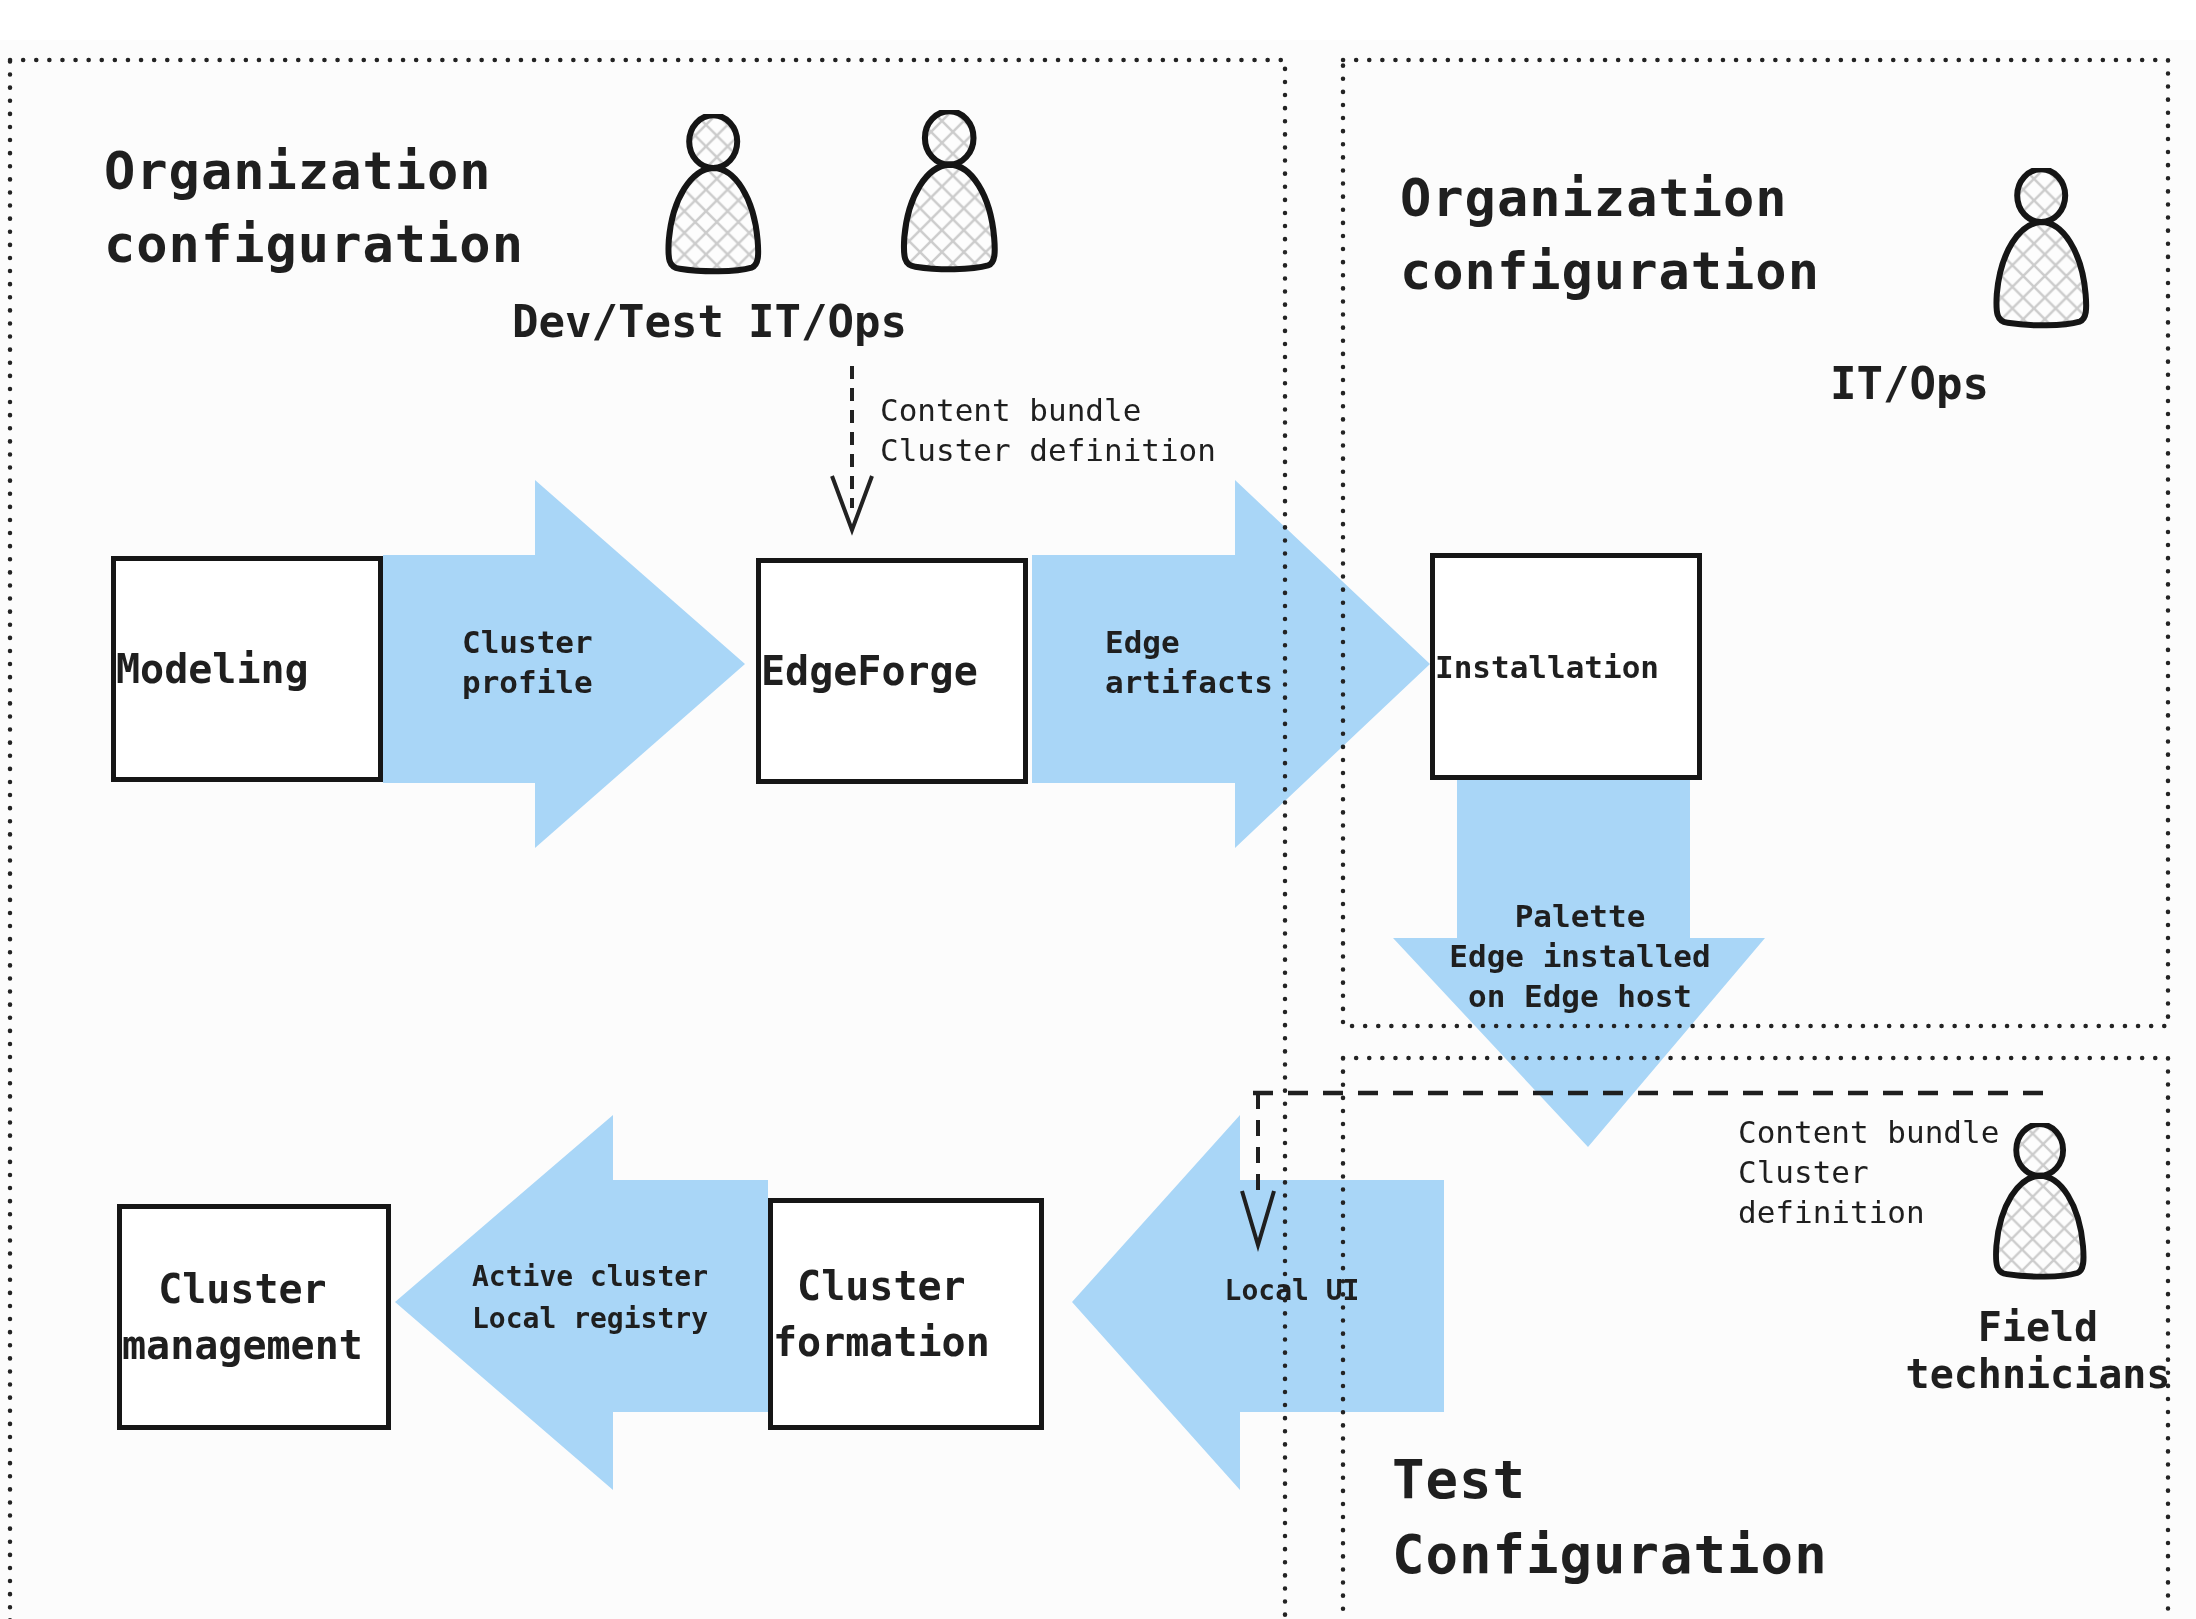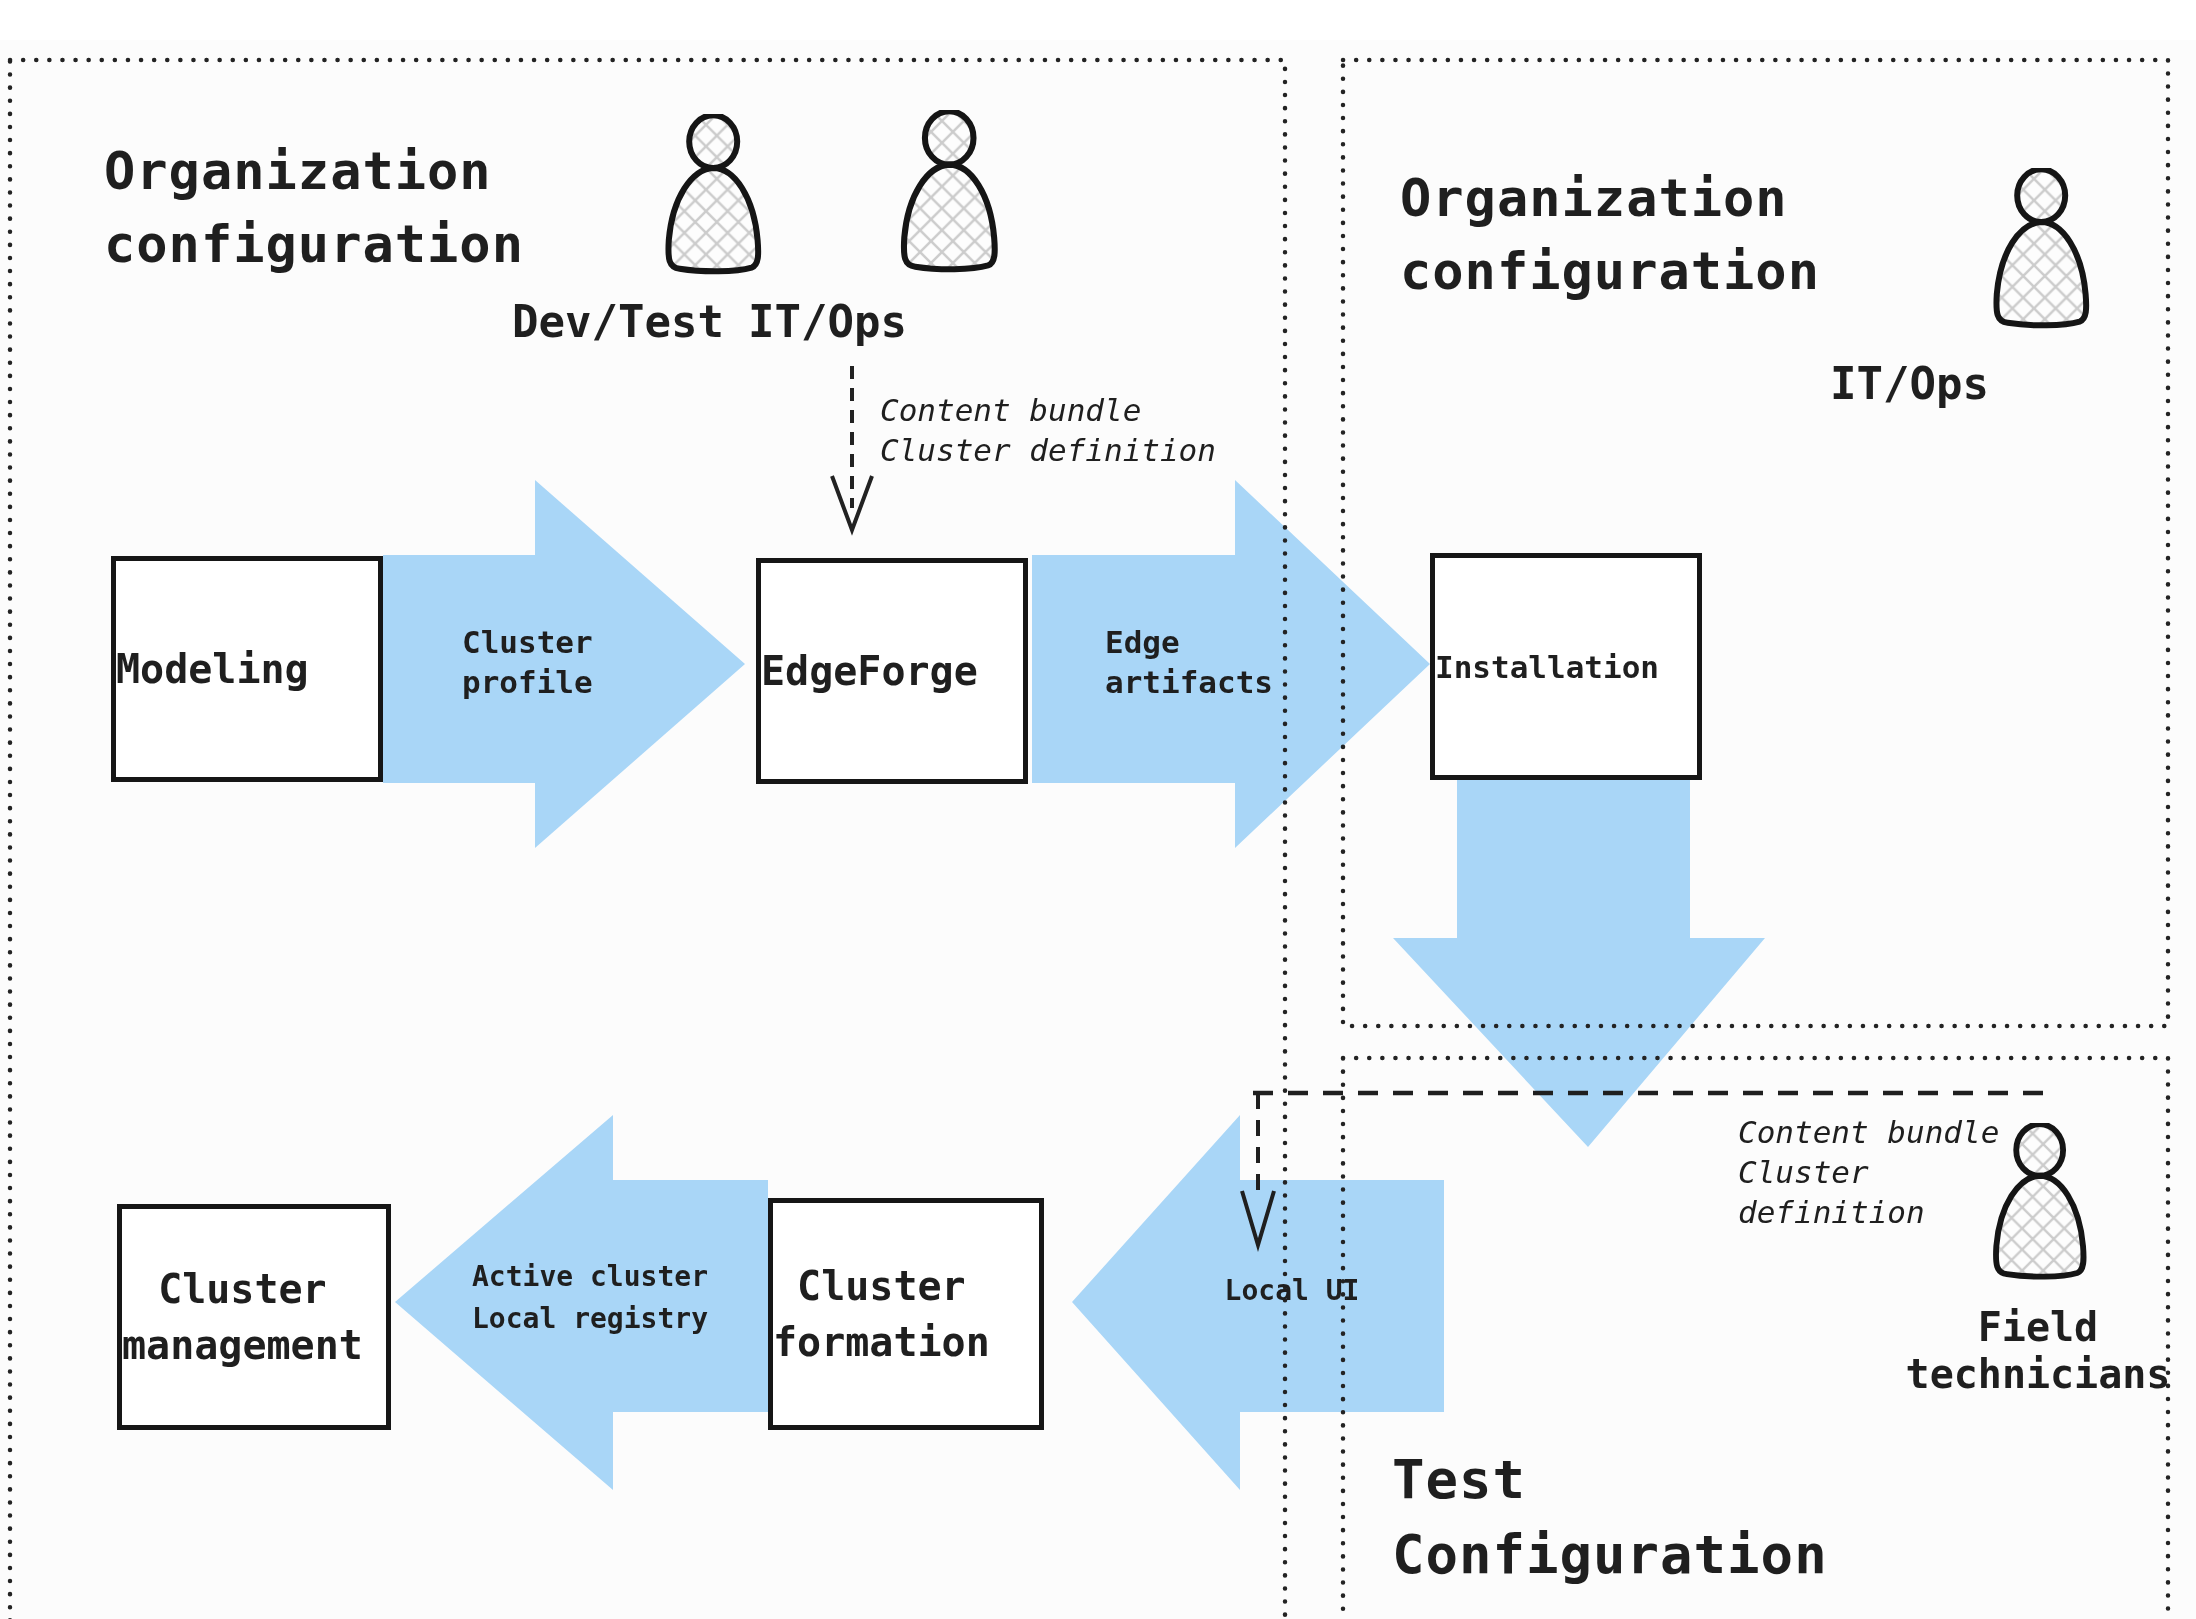--- a/index.html
+++ b/index.html
@@ -25,21 +25,21 @@
   .node-sm{font-size:31px;}
   .node-sm .t{line-height:42px;}
   
   .persona-label{font-size:44px;font-weight:bold;z-index:6;}
   .persona-label-sm{font-size:40px;line-height:47px;font-weight:bold;text-align:center;z-index:6;}
   
   .flow-label{font-size:31px;line-height:40px;font-weight:bold;z-index:6;}
   .flow-label-c{text-align:center;}
   .flow-label-md{font-size:28px;line-height:42px;}
   
-  .note{font-size:31px;line-height:40px;font-weight:500;z-index:6;font-style:italic;}
+  .note{font-size:31px;line-height:40px;font-weight:500;z-index:6;}
   
   .blue-arrow{z-index:1;}
   .blue-arrow polygon{fill:var(--arrow-blue);}
   .dash-layer{z-index:4;pointer-events:none;}
   .dash-layer line,.dash-layer polyline{stroke:var(--ink);fill:none;}
   .regions-layer{z-index:3;pointer-events:none;}
   .regions-layer rect{fill:none;stroke:var(--dot-border);stroke-width:4.5;stroke-linecap:round;stroke-dasharray:0.1 13;}
   .person{z-index:6;}
   .top-dash{z-index:6;}
 </style>
@@ -143,20 +143,23 @@
   <div class="abs node node-lg" style="left:117px;top:1164px;width:274px;height:226px">
     <span class="t">Cluster
 management</span>
   </div>
 
   
   <div class="abs flow-label t" style="left:462px;top:582px">Cluster
 profile</div>
   <div class="abs flow-label t" style="left:1105px;top:582px">Edge
 artifacts</div>
+  <div class="abs flow-label flow-label-c t" style="left:1380px;top:856px;width:400px">Palette
+Edge installed
+on Edge host</div>
   <div class="abs flow-label flow-label-md flow-label-c t" style="left:390px;top:1216px;width:400px">Active cluster
 Local registry</div>
   <div class="abs flow-label flow-label-md flow-label-c t" style="left:1092px;top:1230px;width:400px">Local UI</div>
 
   
   <div class="abs note t" style="left:880px;top:350px">Content bundle
 Cluster definition</div>
   <div class="abs note t" style="left:1738px;top:1072px">Content bundle
 Cluster
 definition</div>

